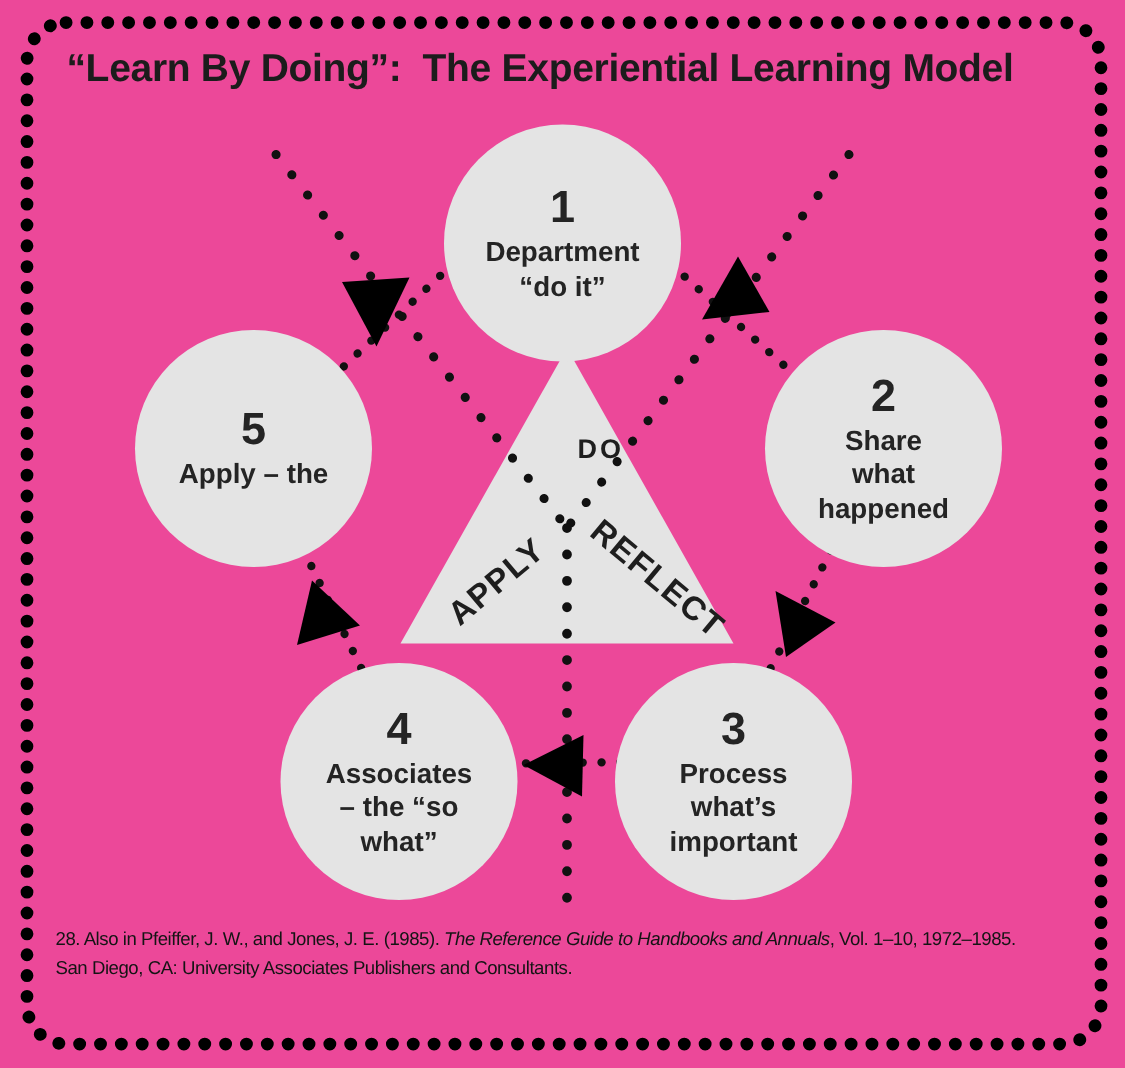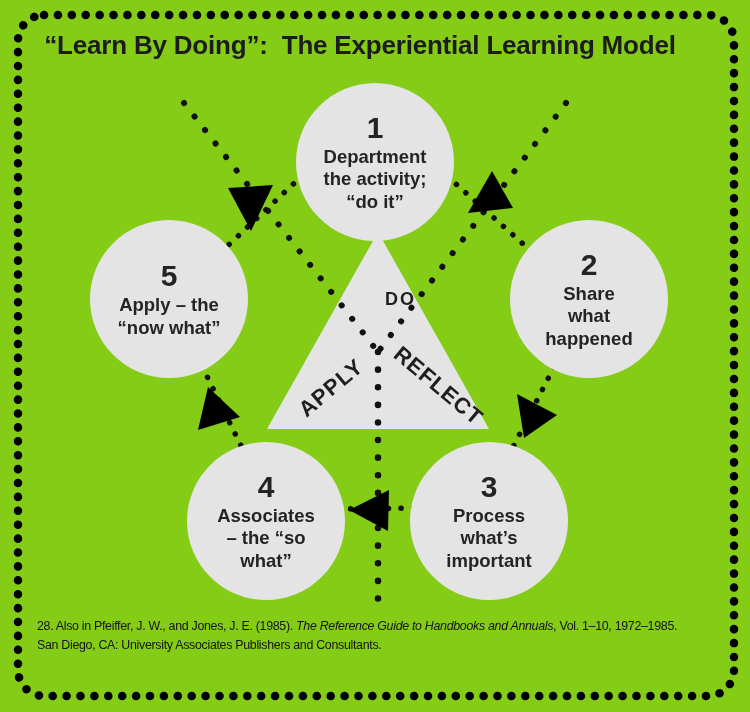--- a/index.html
+++ b/index.html
@@ -1,17 +1,17 @@
 <!DOCTYPE html>
 <html><head>
 <meta charset="utf-8">
 <style>
   html,body { margin:0; padding:0; background:#ffffff; }
   .page {
-    position:relative; width:750px; height:712px; background:#84cc16;
+    position:relative; width:750px; height:712px; background:#ec4899;
     font-family:"Liberation Sans", sans-serif; overflow:hidden;
   }
   .lines-svg { position:absolute; left:0; top:0; z-index:1; }
   .title {
     position:absolute; top:30px; left:0; width:720px; z-index:2;
     text-align:center; font-size:26px; font-weight:bold; color:#1c1c1c;
     white-space:pre; letter-spacing:-0.2px;
   }
   .circle {
     position:absolute; width:158px; height:158px; border-radius:50%;
@@ -61,21 +61,20 @@
     <polygon points="517,394 524,438 557,415" fill="#000"></polygon>
     <polygon points="349,510 389,490 388,531" fill="#000"></polygon>
     <polygon points="208,387 198,430 240,417" fill="#000"></polygon>
   </svg>
 
   <div class="title">“Learn By Doing”:  The Experiential Learning Model</div>
 
   <div class="circle c1">
     <div class="num">1</div>
     <div class="stepline">Department</div>
-    <div class="stepline">the activity;</div>
     <div class="stepline">“do it”</div>
   </div>
 
   <div class="circle c2">
     <div class="num">2</div>
     <div class="stepline">Share</div>
     <div class="stepline">what</div>
     <div class="stepline">happened</div>
   </div>
 
@@ -89,21 +88,20 @@
   <div class="circle c4">
     <div class="num">4</div>
     <div class="stepline">Associates</div>
     <div class="stepline">– the “so</div>
     <div class="stepline">what”</div>
   </div>
 
   <div class="circle c5">
     <div class="num">5</div>
     <div class="stepline">Apply – the</div>
-    <div class="stepline">“now what”</div>
   </div>
 
   <div class="tri-label do">DO</div>
   <div class="tri-label apply">APPLY</div>
   <div class="tri-label reflect">REFLECT</div>
 
   <div class="citation">
     <div class="cline">
       <span>28. Also in Pfeiffer, J. W., and Jones, J. E. (1985). </span><span class="it">The Reference Guide to Handbooks and Annuals</span><span>, Vol. 1–10, 1972–1985.</span>
     </div>

